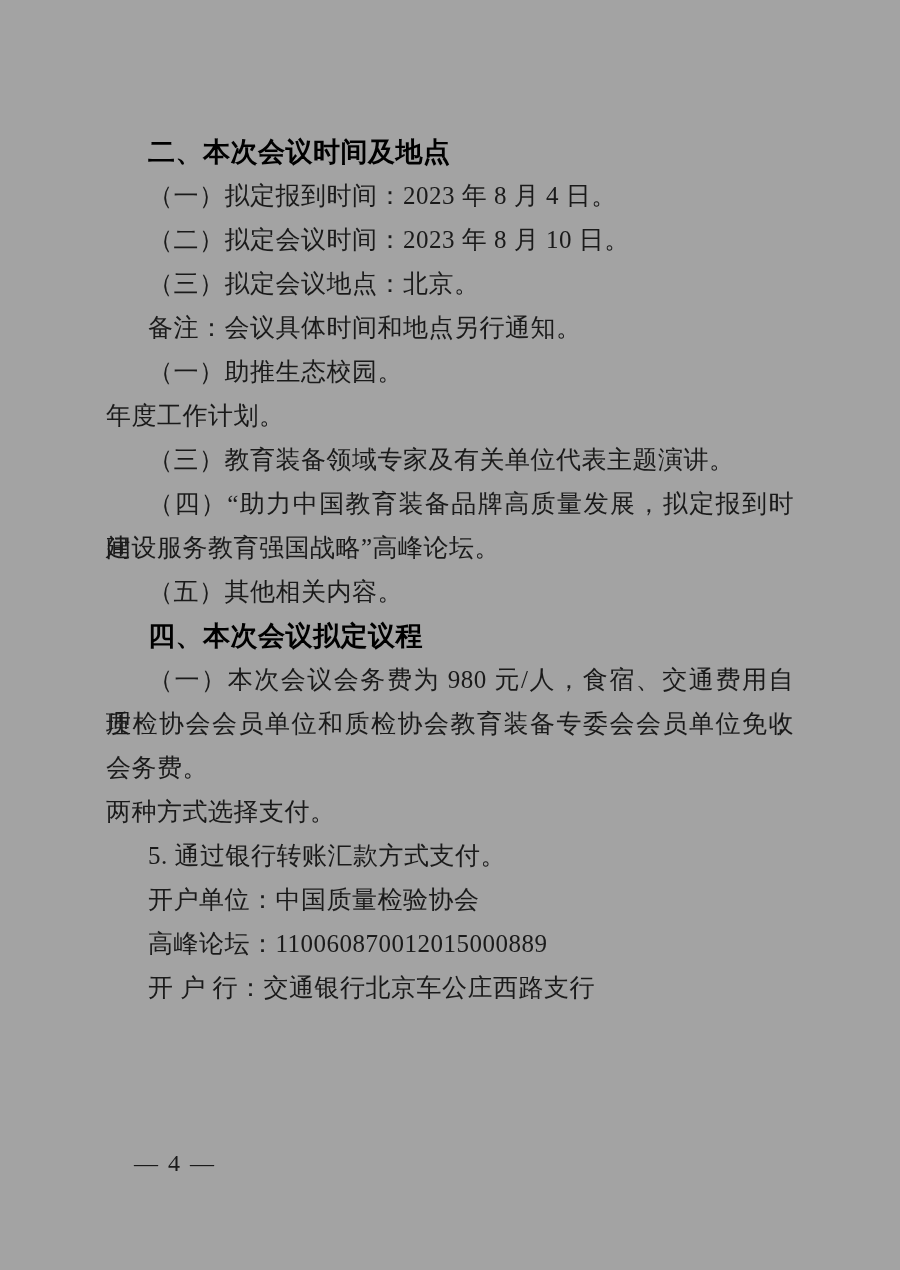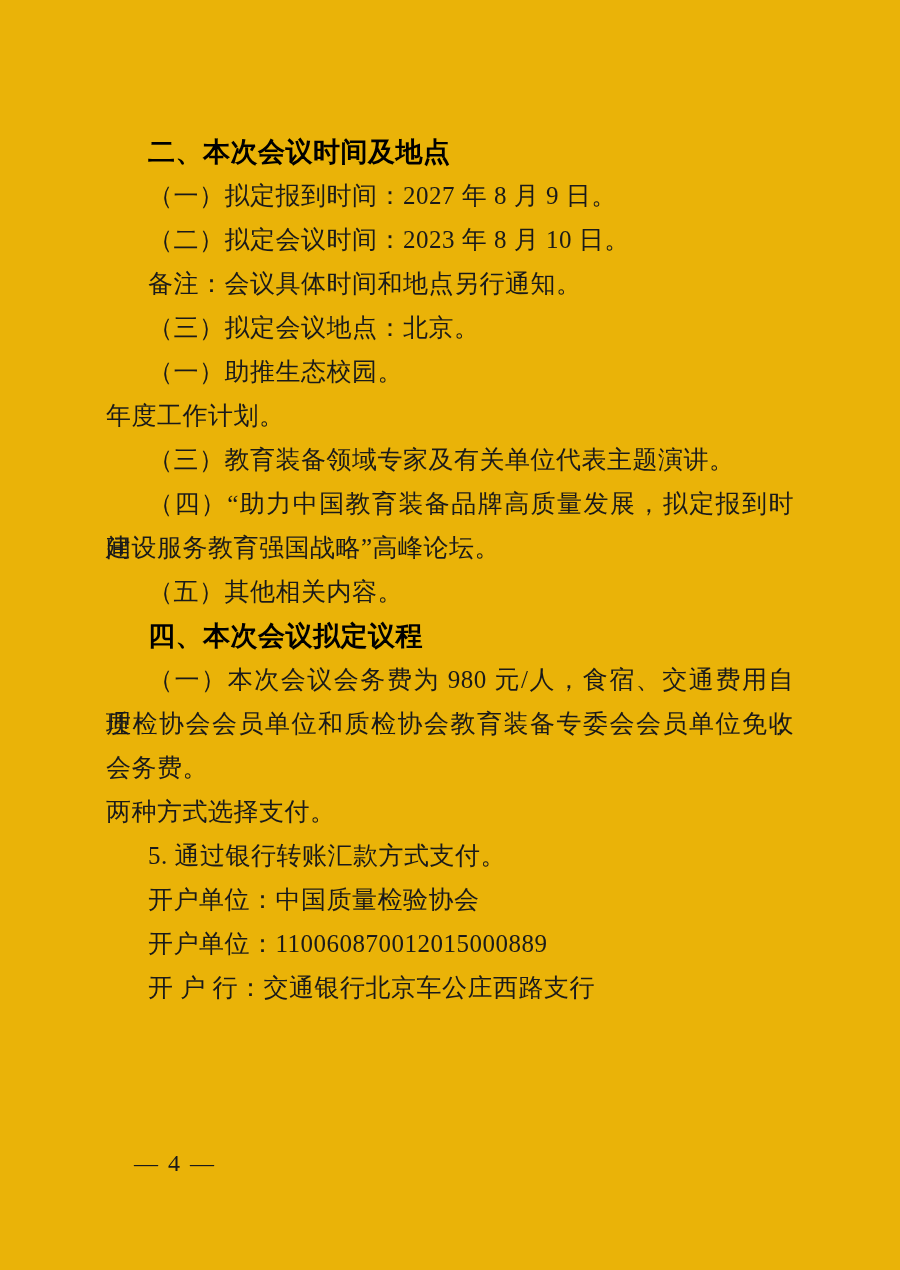--- a/index.html
+++ b/index.html
@@ -4,21 +4,21 @@
 <style>
   html, body {
     margin: 0;
     padding: 0;
     background: #ffffff;
   }
   .page {
     position: relative;
     width: 900px;
     height: 1270px;
-    background: #eab308;
+    background: #a3a3a3;
     overflow: hidden;
     font-family: "Liberation Serif", serif;
     color: #1a1a1a;
   }
   .content {
     position: absolute;
     left: 106px;
     top: 130px;
     width: 688px;
   }
@@ -52,34 +52,34 @@
     color: #1a1a1a;
     font-family: "Liberation Serif", serif;
   }
 </style>
 </head>
 <body>
 
 <div class="page">
   <main class="content">
     <div class="line heading indent">二、本次会议时间及地点</div>
-    <div class="line indent">（一）拟定报到时间：2027 年 8 月 9 日。</div>
+    <div class="line indent">（一）拟定报到时间：2023 年 8 月 4 日。</div>
     <div class="line indent">（二）拟定会议时间：2023 年 8 月 10 日。</div>
+    <div class="line indent">（三）拟定会议地点：北京。</div>
     <div class="line indent">备注：会议具体时间和地点另行通知。</div>
-    <div class="line indent">（三）拟定会议地点：北京。</div>
     <div class="line indent">（一）助推生态校园。</div>
     <div class="line">年度工作计划。</div>
     <div class="line indent">（三）教育装备领域专家及有关单位代表主题演讲。</div>
     <div class="line indent justify">（四）“助力中国教育装备品牌高质量发展，拟定报到时间</div>
     <div class="line">建设服务教育强国战略”高峰论坛。</div>
     <div class="line indent">（五）其他相关内容。</div>
     <div class="line heading indent">四、本次会议拟定议程</div>
     <div class="line indent justify">（一）本次会议会务费为 980 元/人，食宿、交通费用自理；</div>
     <div class="line justify">质检协会会员单位和质检协会教育装备专委会会员单位免收</div>
     <div class="line">会务费。</div>
     <div class="line">两种方式选择支付。</div>
     <div class="line indent">5. 通过银行转账汇款方式支付。</div>
     <div class="line indent">开户单位：中国质量检验协会</div>
-    <div class="line indent">开户单位：110060870012015000889</div>
+    <div class="line indent">高峰论坛：110060870012015000889</div>
     <div class="line indent">开 户 行：交通银行北京车公庄西路支行</div>
   </main>
   <div class="page-number">— 4 —</div>
 </div>
 
 </body></html>

